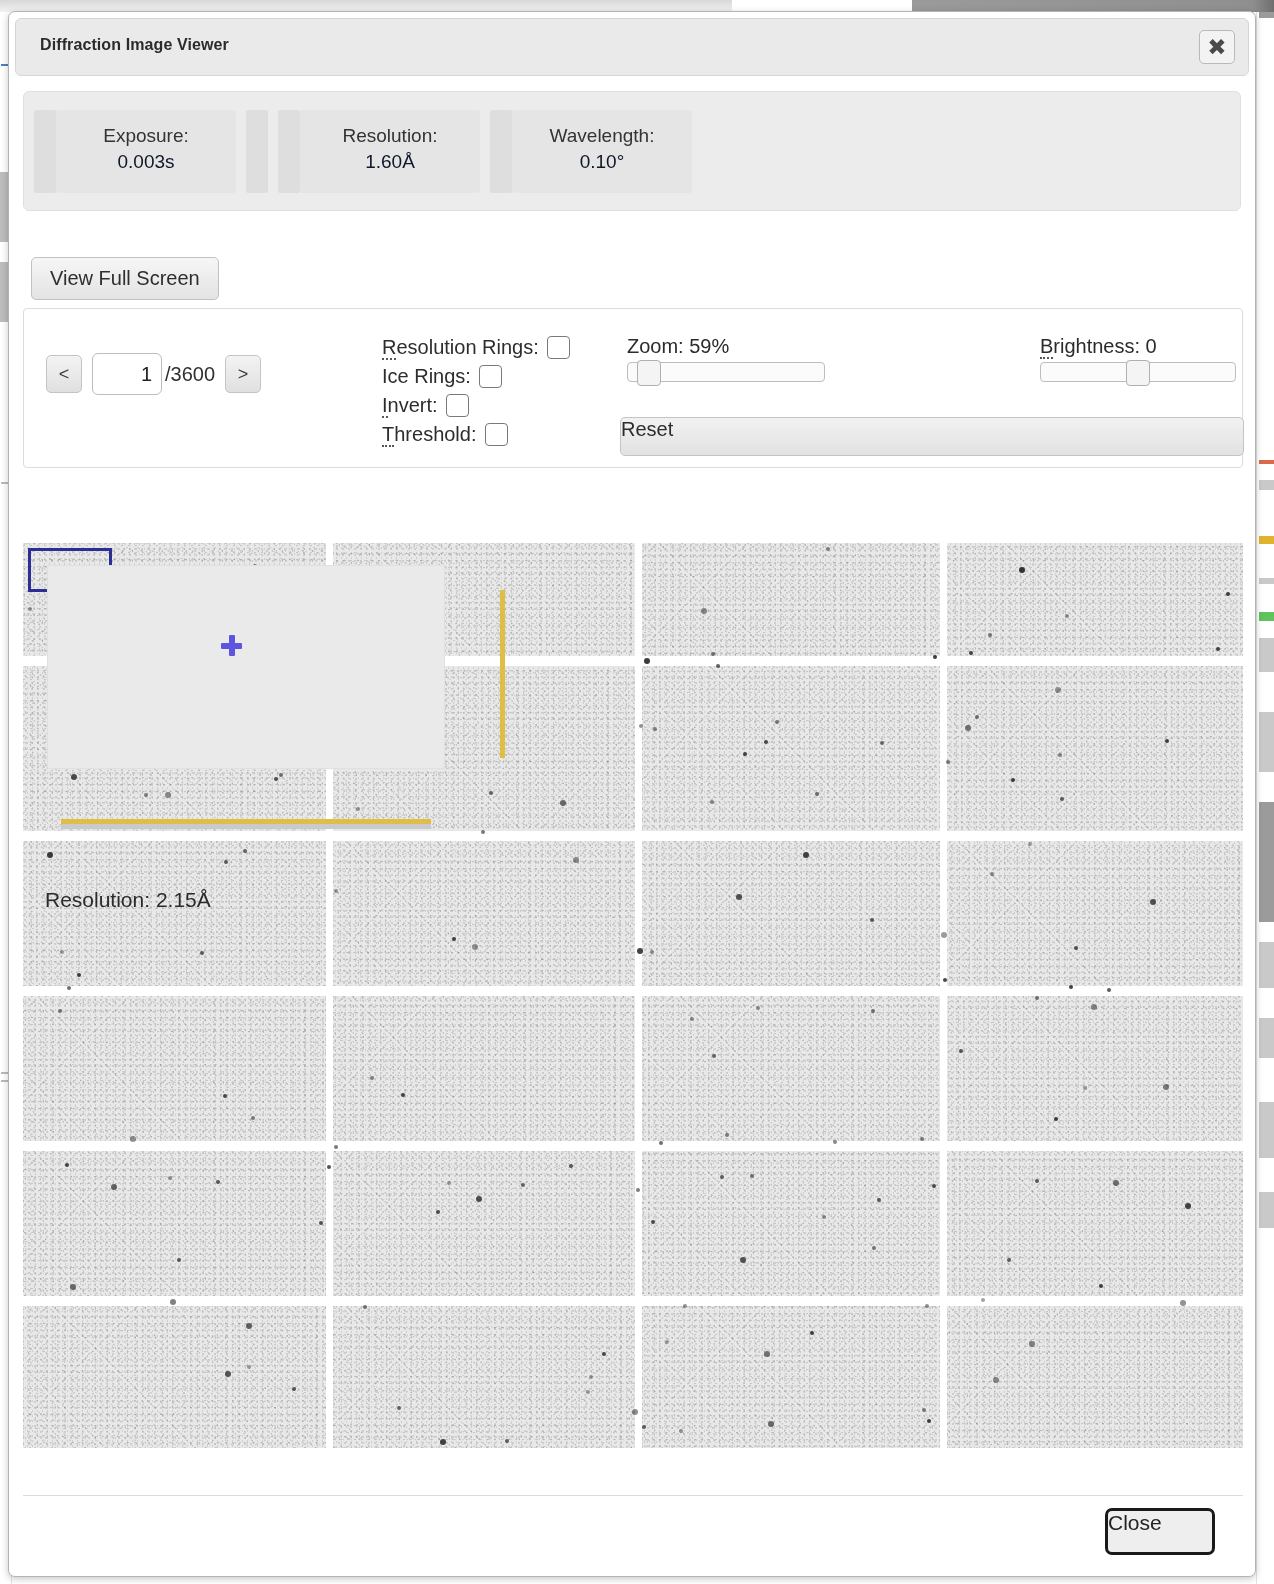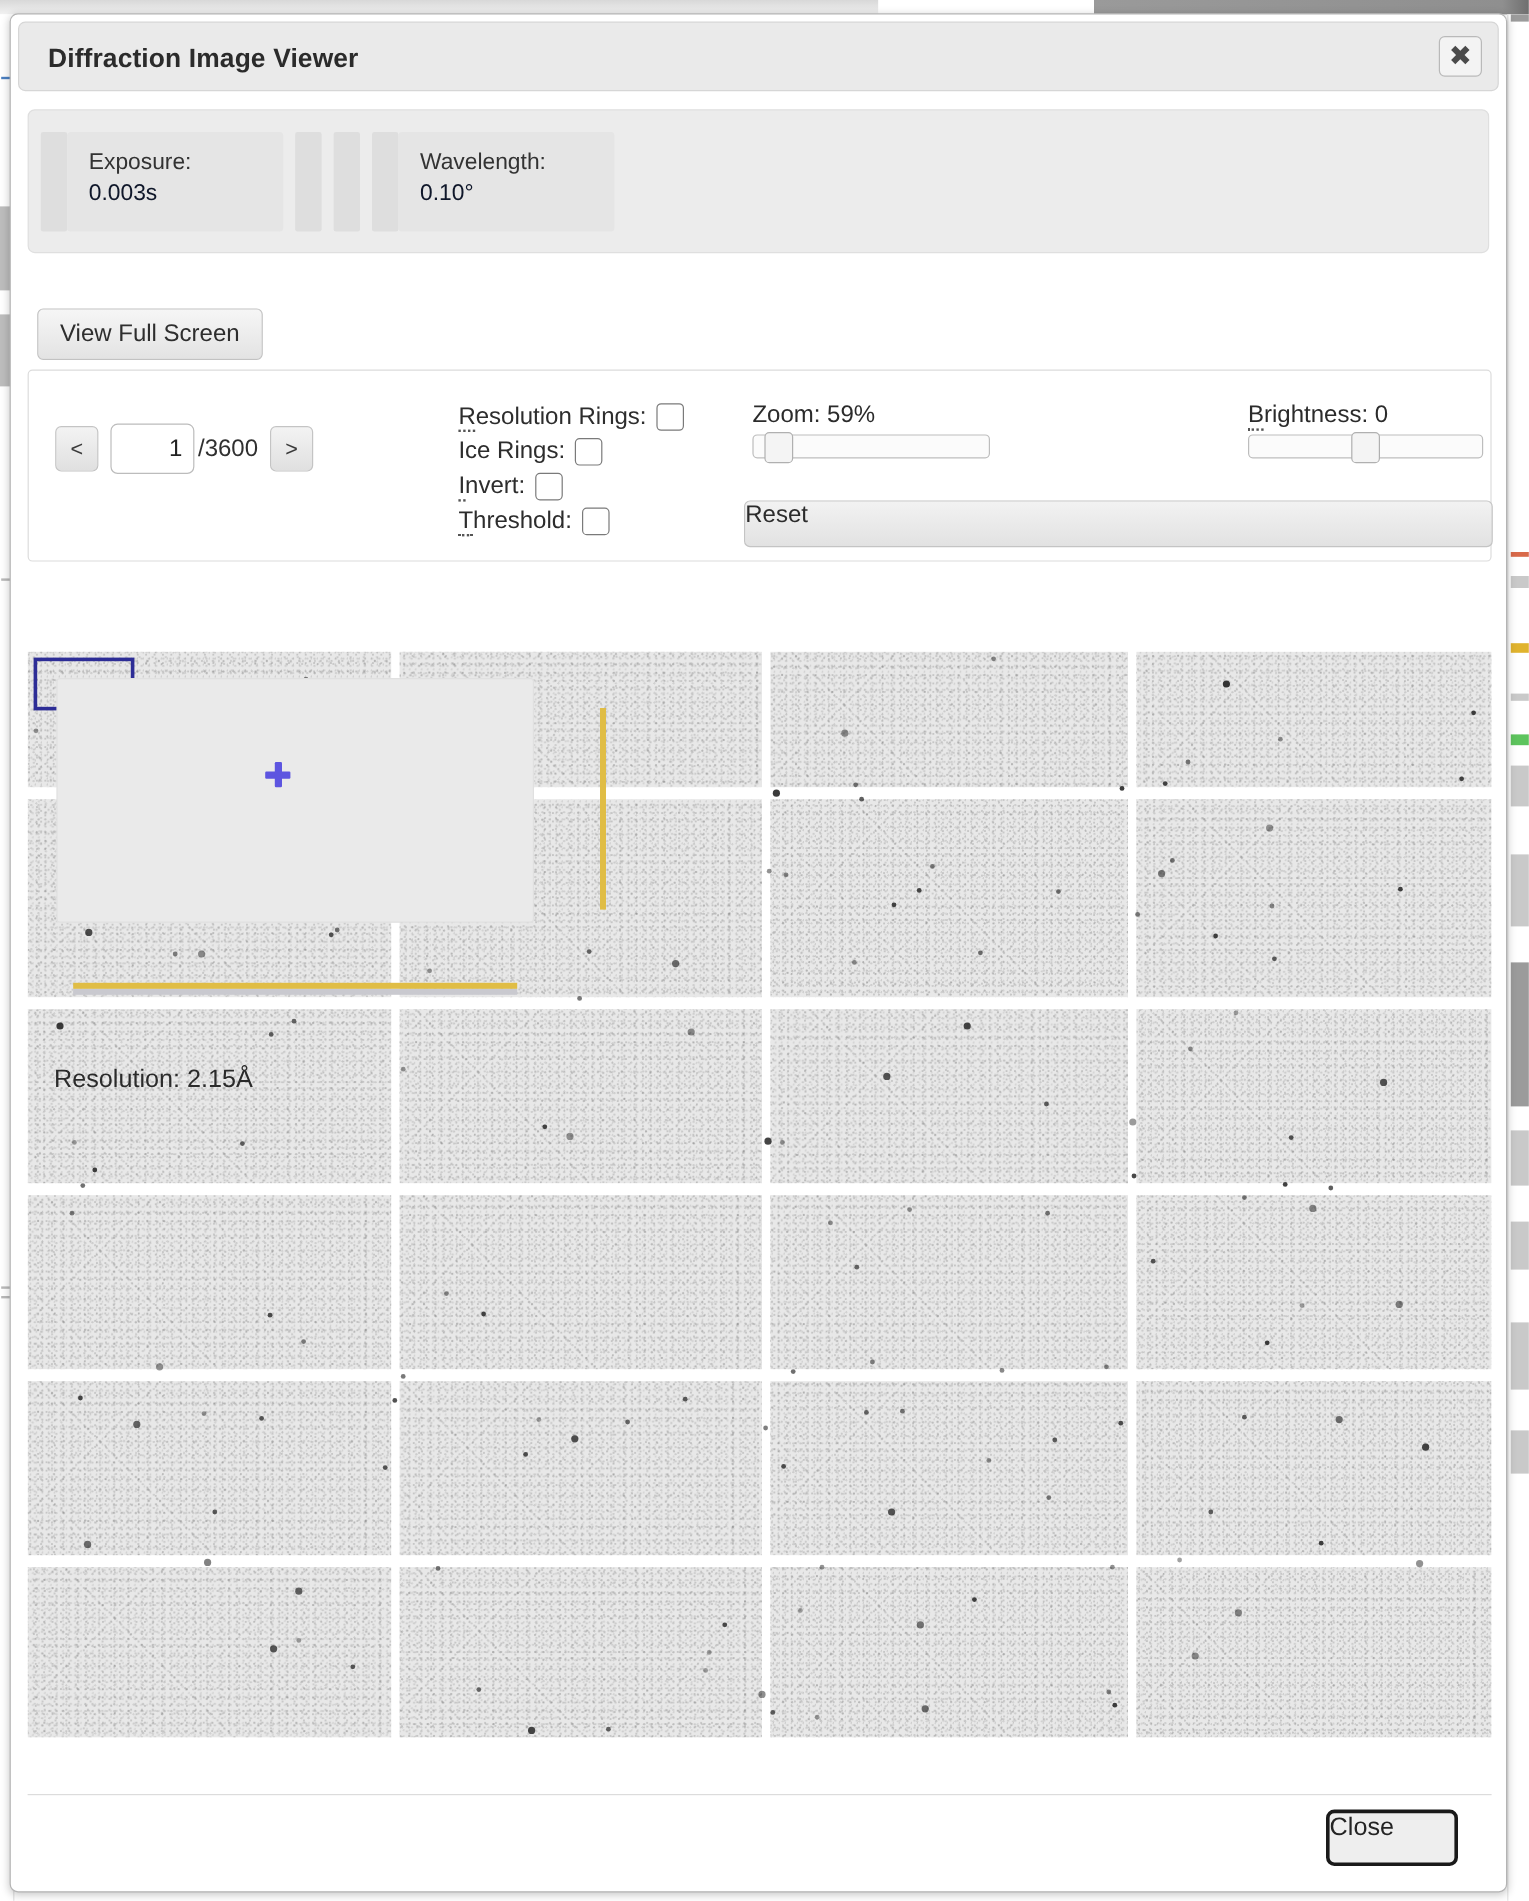--- a/index.html
+++ b/index.html
@@ -61,21 +61,21 @@
   #titlebar {
     position: relative;
     height: 58px;
     background: #eaeaea;
     border: 1px solid #d6d6d6;
     border-radius: 6px;
     margin: 6px 6px 0 6px;
   }
   #modal-title {
     position: absolute; left: 24px; top: 17px;
-    font-size: 22px; font-weight: bold; color: #2b2b2b;
+    font-size: 16px; font-weight: bold; color: #2b2b2b;
     letter-spacing: 0.1px;
   }
   #close-x {
     position: absolute; right: 13px; top: 11px;
     width: 36px; height: 34px;
     background: #f3f3f3;
     border: 1px solid #b9b9b9;
     border-radius: 5px;
     color: #4a4a4a;
     font-size: 23px; font-weight: bold;
@@ -96,20 +96,21 @@
     padding: 0 10px;
   }
   .meta-item { display: flex; align-items: stretch; height: 83px; margin-right: 10px; }
   .meta-sep { width: 22px; background: #dedede; border-radius: 2px; flex: none; }
   .meta-box {
     background: #e5e5e5;
     border-radius: 3px;
     padding: 13px 18px 0 18px;
     min-width: 180px;
     flex: none;
+    text-align: center;
   }
   .meta-label { font-size: 19px; color: #333333; line-height: 1.42; white-space: nowrap; }
   .meta-value { font-size: 19px; color: #0f172a; line-height: 1.42; white-space: nowrap; }
 
   
   #fullscreen-btn {
     position: absolute; left: 22px; top: 245px;
     padding: 9px 18px;
     font-size: 20px; color: #2e2e2e;
     background: linear-gradient(to bottom, #f6f6f6, #e3e3e3);
@@ -341,20 +342,24 @@
         <div class="meta-value">0.003s</div>
       </div>
     </div>
 
     <div class="meta-item">
       <div class="meta-sep"></div>
     </div>
 
     <div class="meta-item">
       <div class="meta-sep"></div>
+      <div class="meta-box">
+        <div class="meta-label">Resolution:</div>
+        <div class="meta-value">1.60Å</div>
+      </div>
     </div>
 
 
     <div class="meta-item">
       <div class="meta-sep"></div>
       <div class="meta-box">
         <div class="meta-label">Wavelength:</div>
         <div class="meta-value">0.10°</div>
       </div>
     </div>

